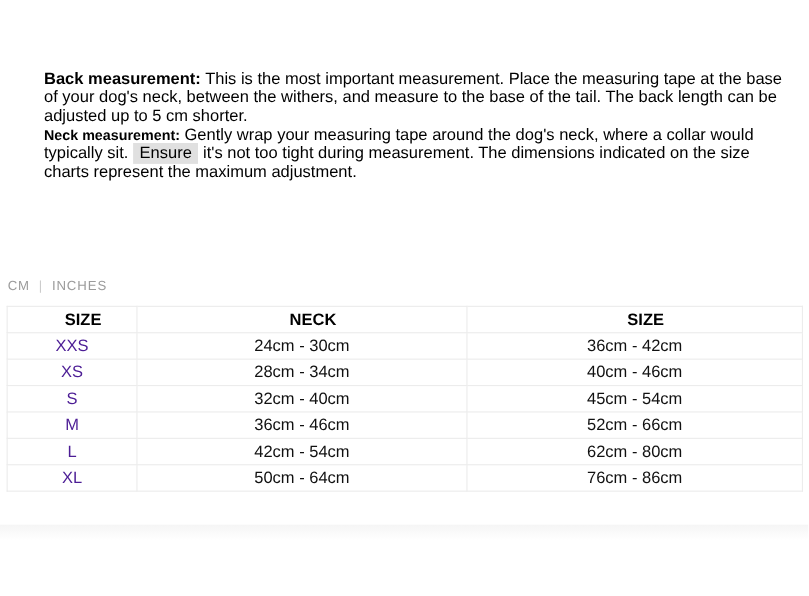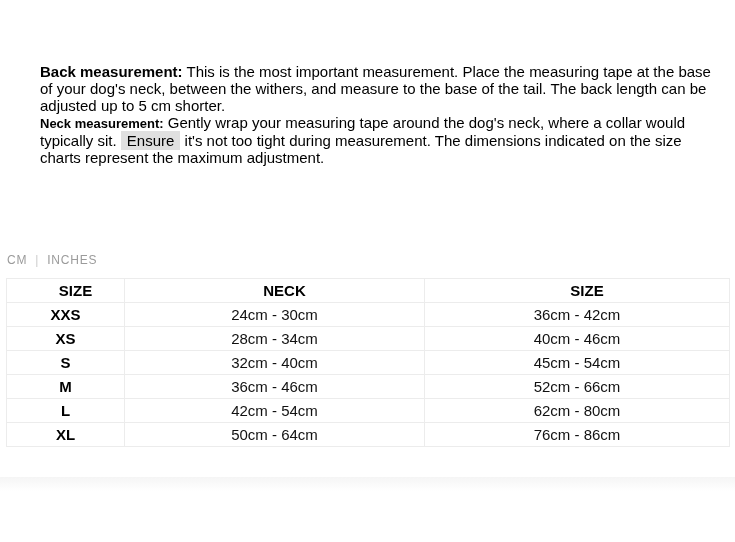--- a/index.html
+++ b/index.html
@@ -61,21 +61,21 @@
   }
   .size-table th, .size-table td {
     border: 1px solid #ececec;
     height: 23px;
     line-height: 23px;
     padding: 0;
     white-space: nowrap;
     overflow: hidden;
   }
   .size-table th { font-weight: 700; color: #000000; padding-left: 20px; }
-  .size-table td.size-cell { font-weight: 700; color: #000000; }
+  .size-table td.size-cell { font-weight: 400; color: #4c1d95; }
   .col-size  { width: 118px; }
   .col-neck  { width: 300px; }
   .col-girth { width: 305px; }
   .bottom-fade {
     position: absolute;
     top: 477px;
     left: 0;
     width: 735px;
     height: 14px;
     background: linear-gradient(to bottom, #f5f5f5, #ffffff);

